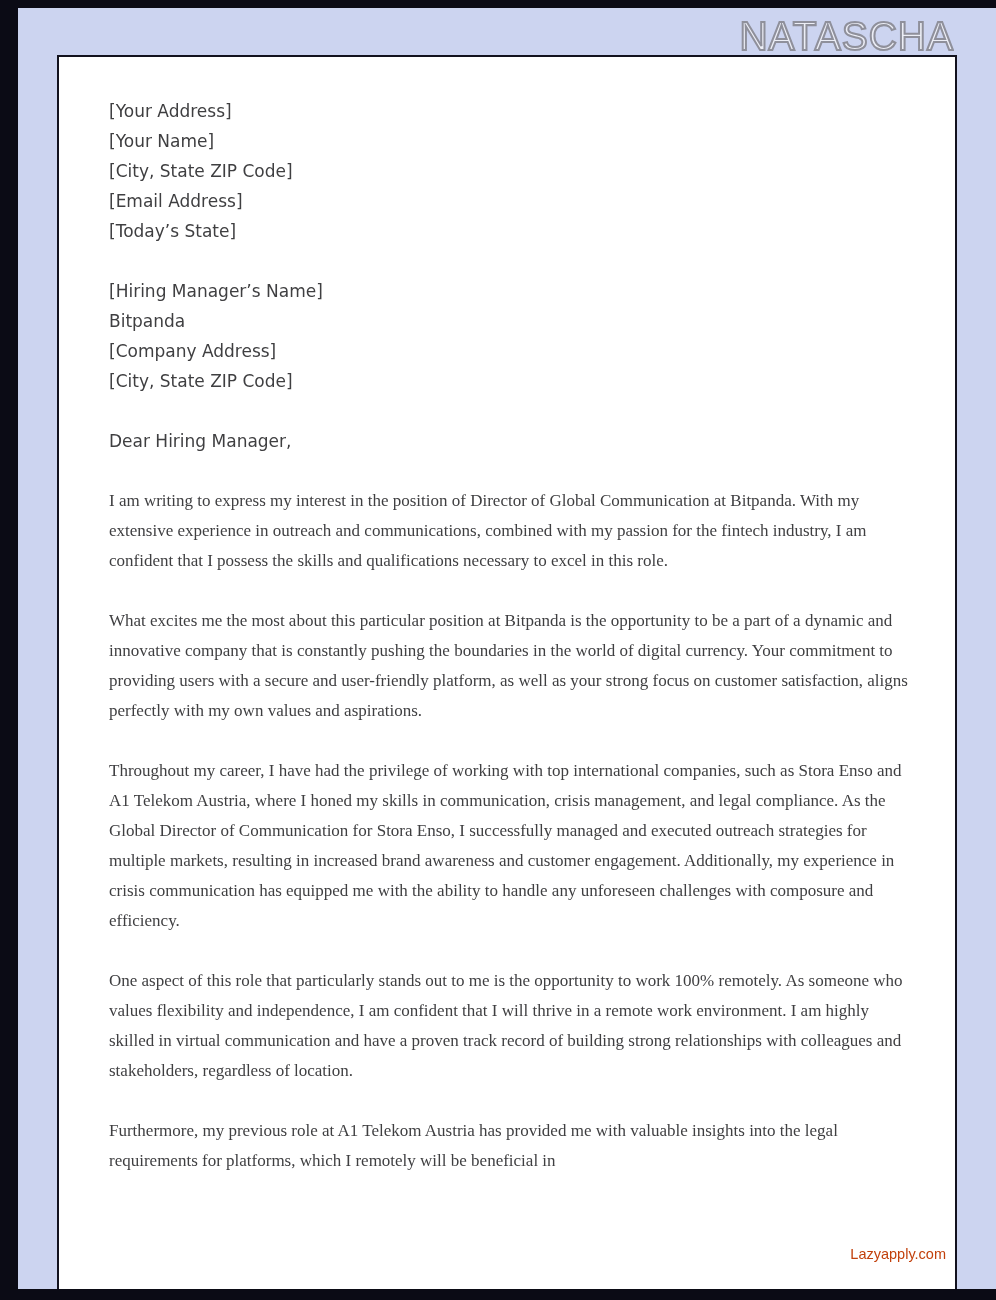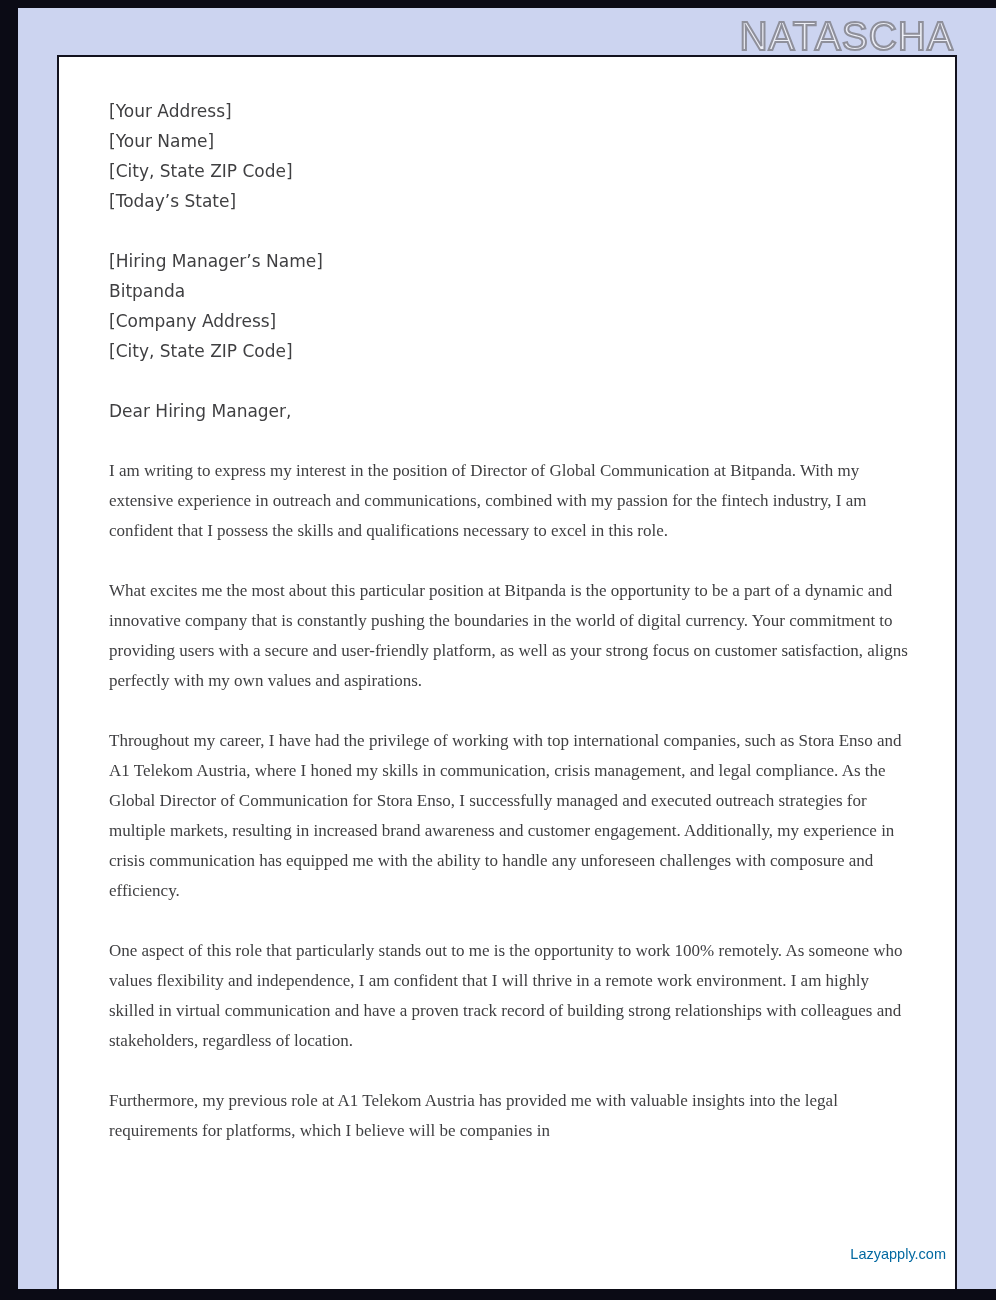--- a/index.html
+++ b/index.html
@@ -60,59 +60,60 @@
     line-height: 30px;
   }
   .block { margin: 0 0 30px 0; }
   .block div { white-space: nowrap; }
   .letter p { margin: 0 0 30px 0; font-family: Liberation Serif, serif; }
   .watermark {
     position: absolute;
     right: 50px;
     bottom: 27px;
     font-size: 14.5px;
-    color: #0369a1;
+    color: #c2410c;
     text-decoration: none;
     font-family: "Liberation Sans", sans-serif;
   }
 </style>
 </head>
 <body>
 
 <div class="frame">
   <div class="canvas">
 
     <div class="logo">NATASCHA</div>
 
     <div class="page">
       <div class="letter">
 
         <div class="block">
           <div>[Your Address]</div>
           <div>[Your Name]</div>
           <div>[City, State ZIP Code]</div>
+          <div>[Email Address]</div>
           <div>[Today’s State]</div>
         </div>
 
         <div class="block">
           <div>[Hiring Manager’s Name]</div>
           <div>Bitpanda</div>
           <div>[Company Address]</div>
           <div>[City, State ZIP Code]</div>
         </div>
 
         <div class="block">
           <div>Dear Hiring Manager,</div>
         </div>
 
         <p>I am writing to express my interest in the position of Director of Global Communication at Bitpanda. With my extensive experience in outreach and communications, combined with my passion for the fintech industry, I am confident that I possess the skills and qualifications necessary to excel in this role.</p>
         <p>What excites me the most about this particular position at Bitpanda is the opportunity to be a part of a dynamic and innovative company that is constantly pushing the boundaries in the world of digital currency. Your commitment to providing users with a secure and user-friendly platform, as well as your strong focus on customer satisfaction, aligns perfectly with my own values and aspirations.</p>
         <p>Throughout my career, I have had the privilege of working with top international companies, such as Stora Enso and A1 Telekom Austria, where I honed my skills in communication, crisis management, and legal compliance. As the Global Director of Communication for Stora Enso, I successfully managed and executed outreach strategies for multiple markets, resulting in increased brand awareness and customer engagement. Additionally, my experience in crisis communication has equipped me with the ability to handle any unforeseen challenges with composure and efficiency.</p>
         <p>One aspect of this role that particularly stands out to me is the opportunity to work 100% remotely. As someone who values flexibility and independence, I am confident that I will thrive in a remote work environment. I am highly skilled in virtual communication and have a proven track record of building strong relationships with colleagues and stakeholders, regardless of location.</p>
-        <p>Furthermore, my previous role at A1 Telekom Austria has provided me with valuable insights into the legal requirements for platforms, which I believe will be companies in</p>
+        <p>Furthermore, my previous role at A1 Telekom Austria has provided me with valuable insights into the legal requirements for platforms, which I remotely will be beneficial in</p>
 
       </div>
     </div>
 
     <a href="#" class="watermark">Lazyapply.com</a>
 
   </div>
 </div>
 
 </body></html>

